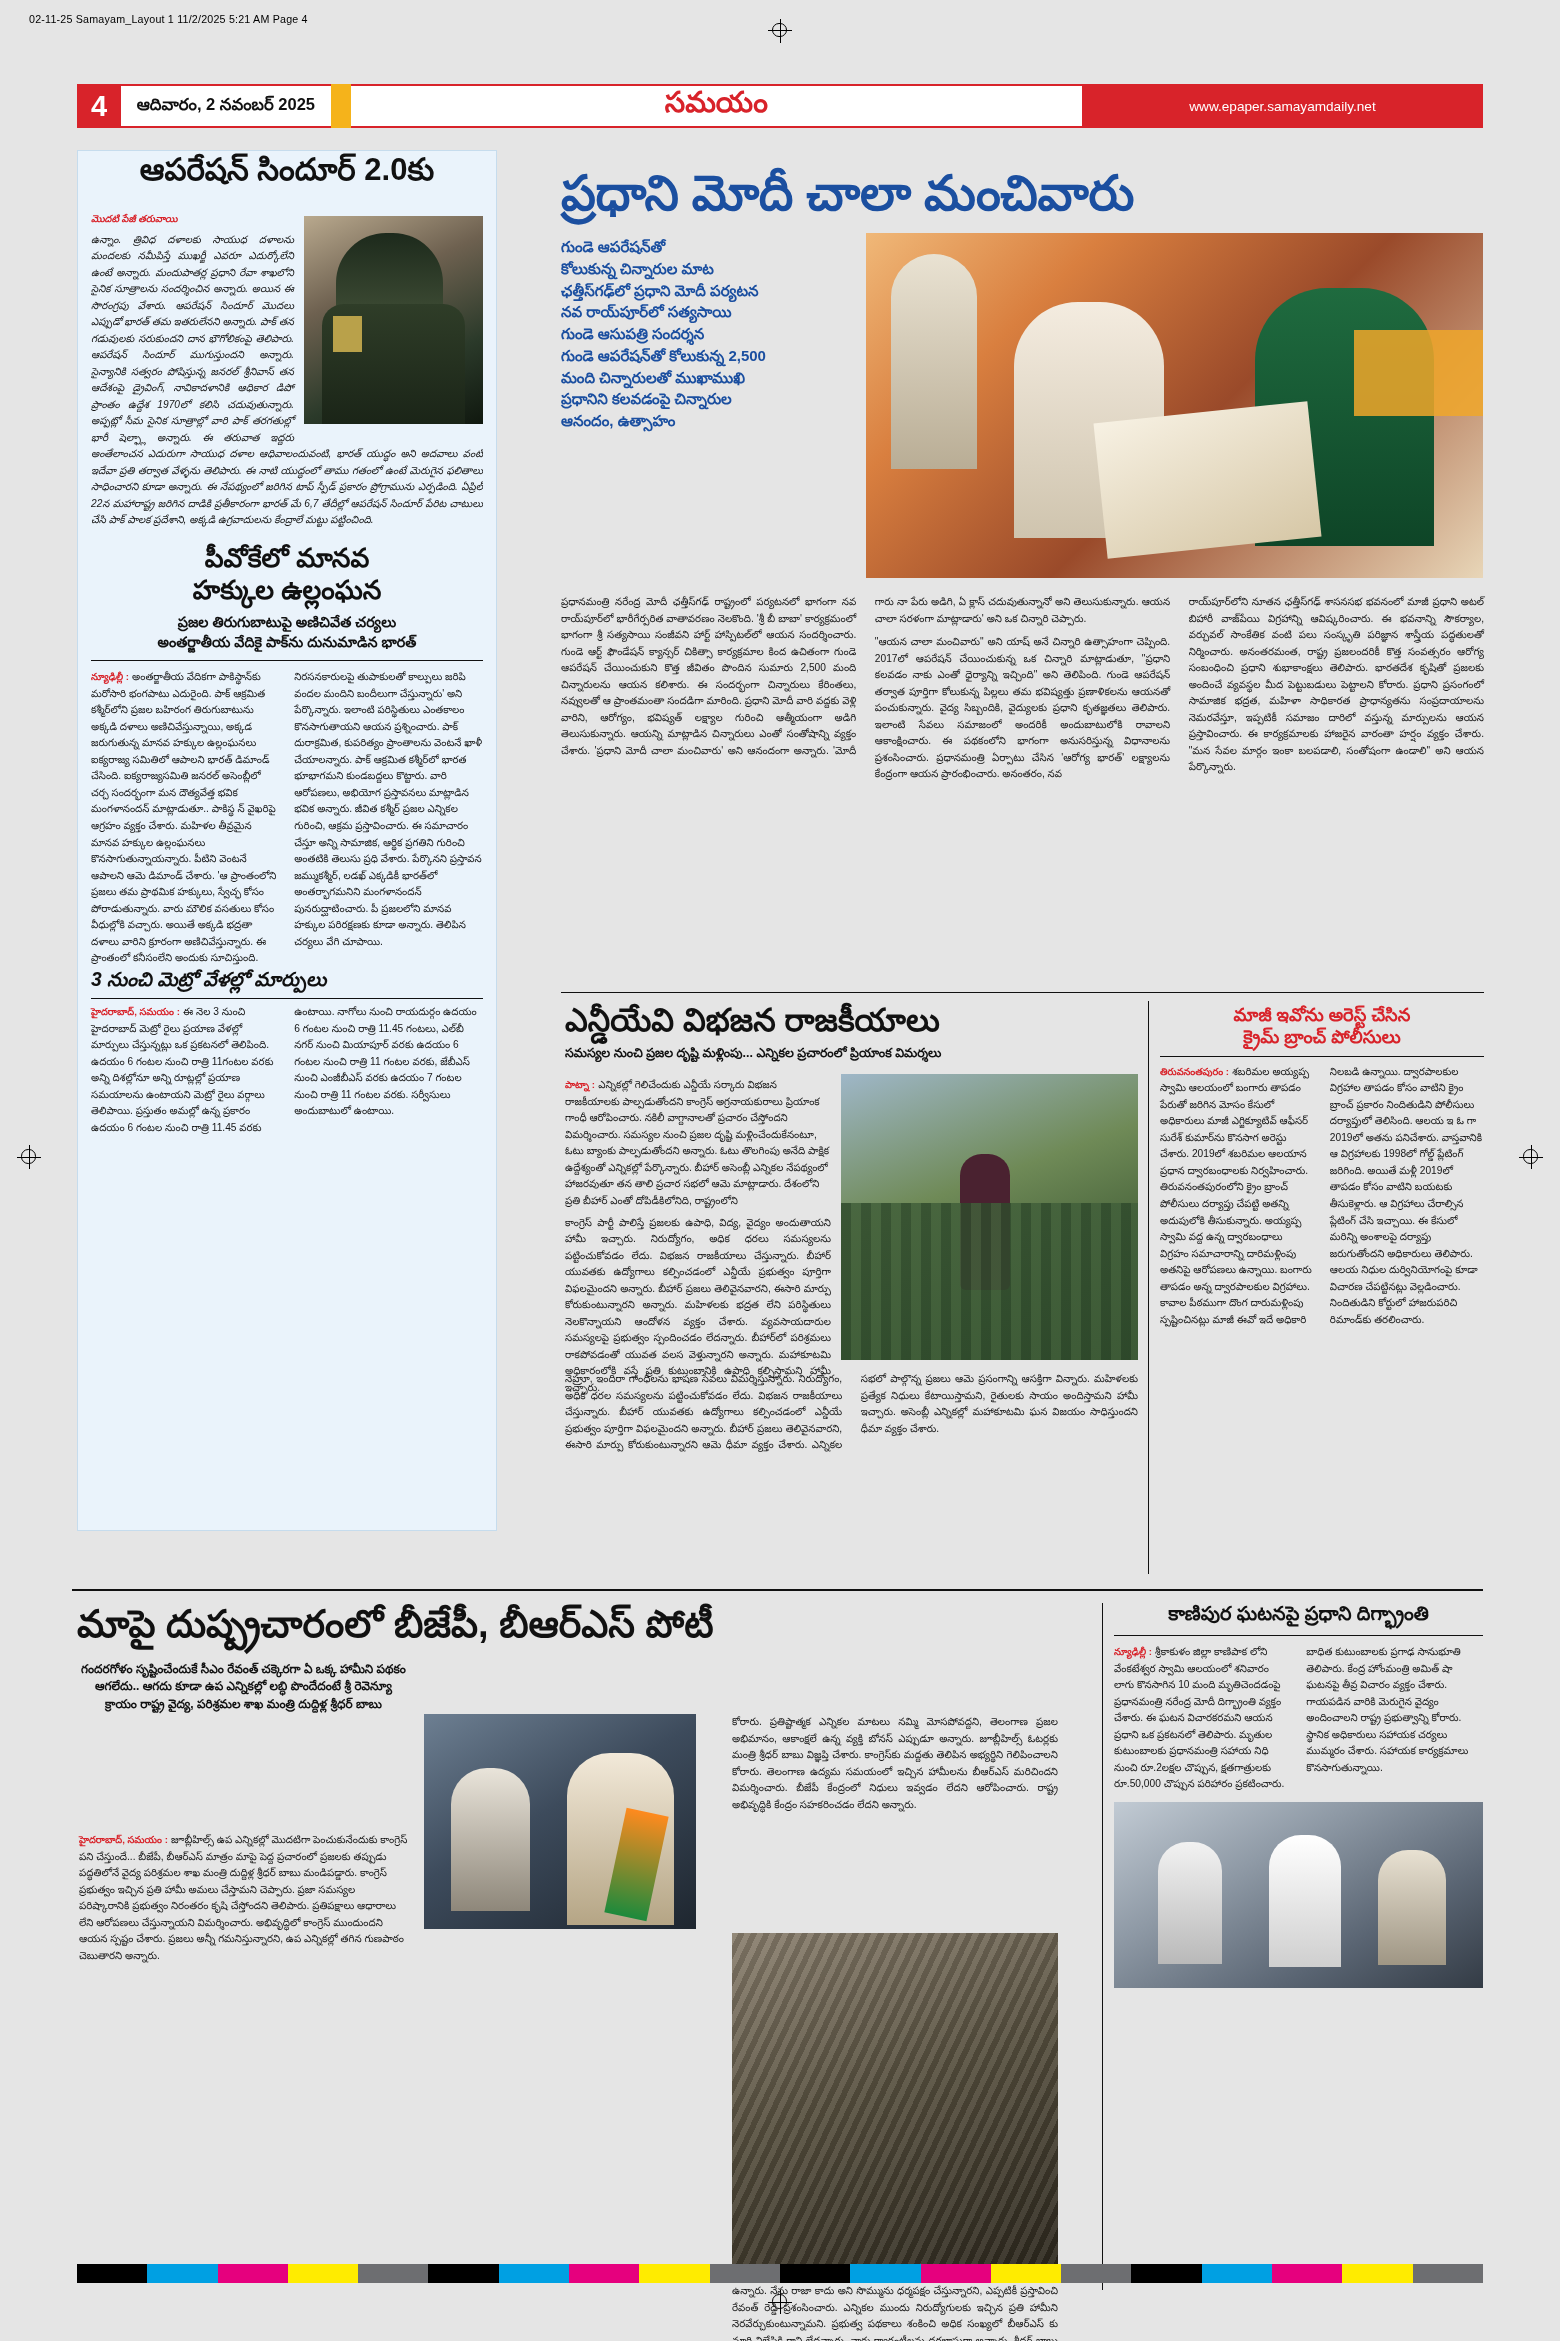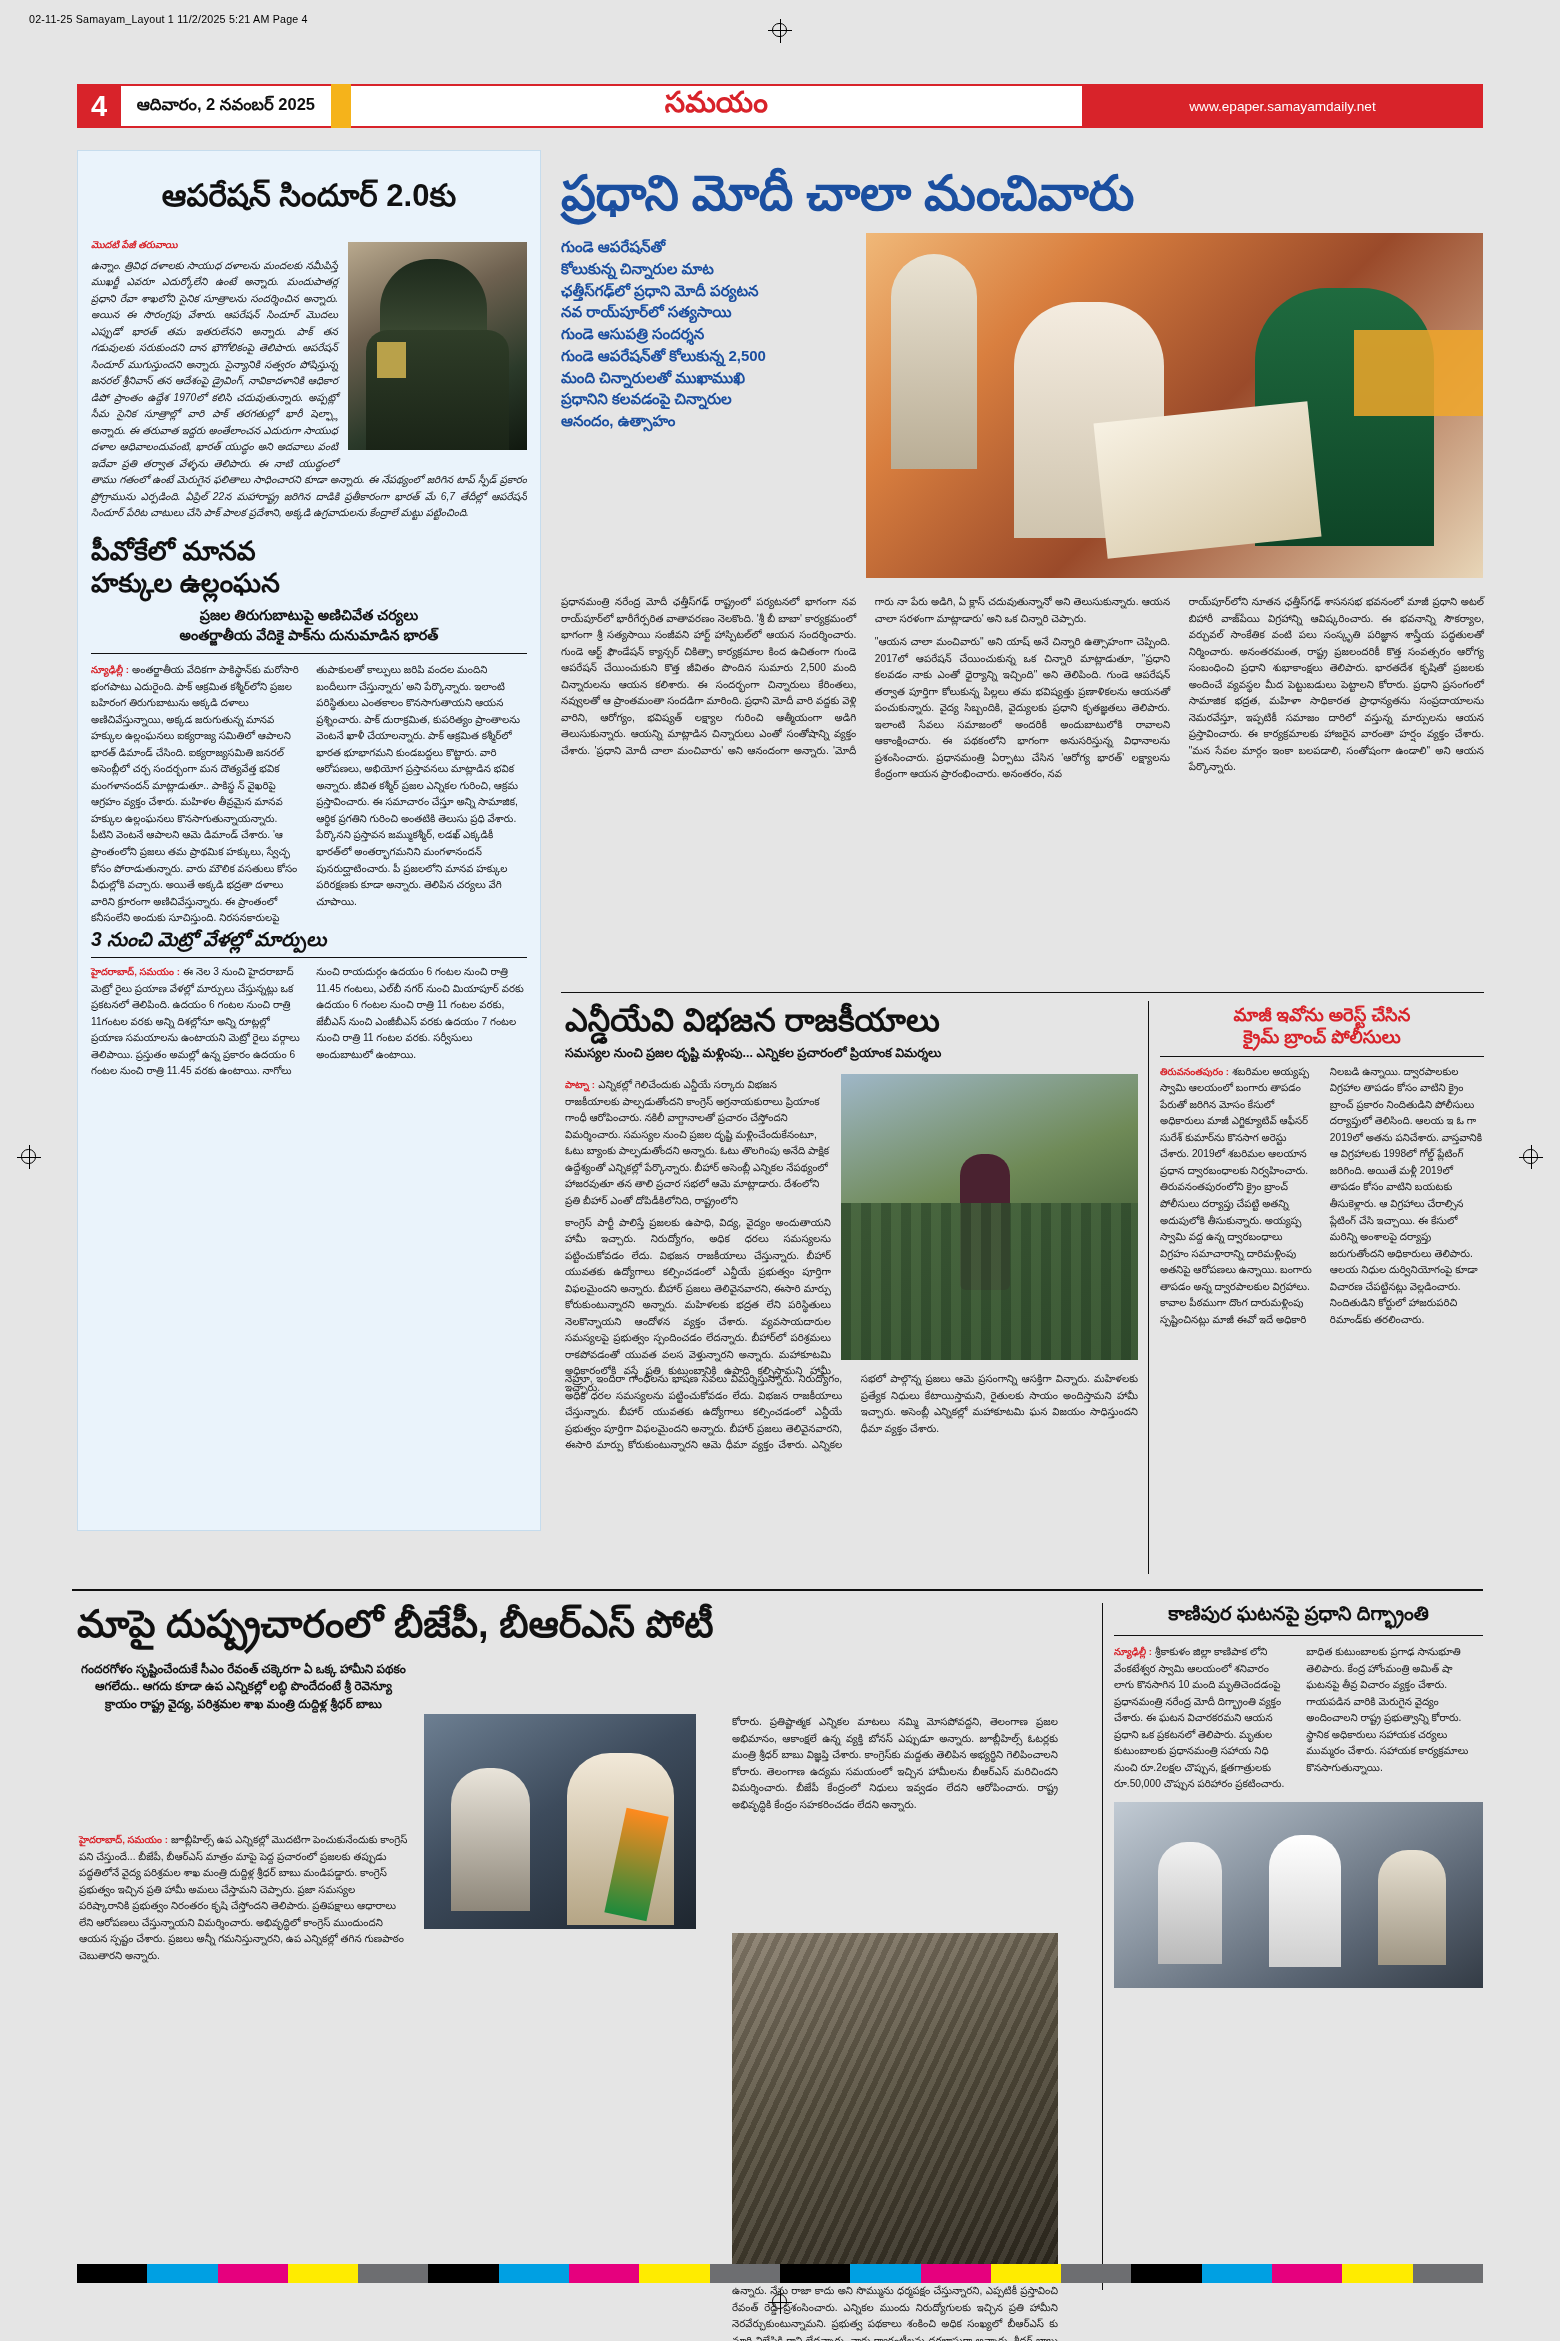--- a/index.html
+++ b/index.html
@@ -112,25 +112,25 @@
   .byline {
     color: #d8232a;
     font-weight: bold;
     font-size: 9.7px;
   }
 
   
   .leftbox {
     position: absolute;
     left: 77px; top: 150px;
-    width: 464px; height: 1381px;
+    width: 420px; height: 1381px;
     background: #eaf3fb;
     border: 0.7px solid #c6dced;
     box-sizing: border-box;
-    padding: 27px 13px;
+    padding: 1px 13px;
   }
   .lead-head {
     font-size: 31px;
     line-height: 1.15;
     font-weight: bold;
     color: #111;
     text-align: center;
   }
   .lead-head .big {
     font-size: 37px;
@@ -141,20 +141,21 @@
     position: relative;
     overflow: hidden;
   }
   .photo.army {
     background: linear-gradient(155deg,#b9a98e 0%, #6e6150 35%, #2b3a2a 70%, #10180f 100%);
   }
   .sub-head {
     font-size: 26.5px;
     line-height: 1.2;
     font-weight: bold;
+    text-align: center;
     color: #111;
   }
   .sub-head2 {
     font-size: 14.3px;
     line-height: 1.35;
     font-weight: bold;
     text-align: center;
     color: #111;
     margin-top: 5.7px;
   }

